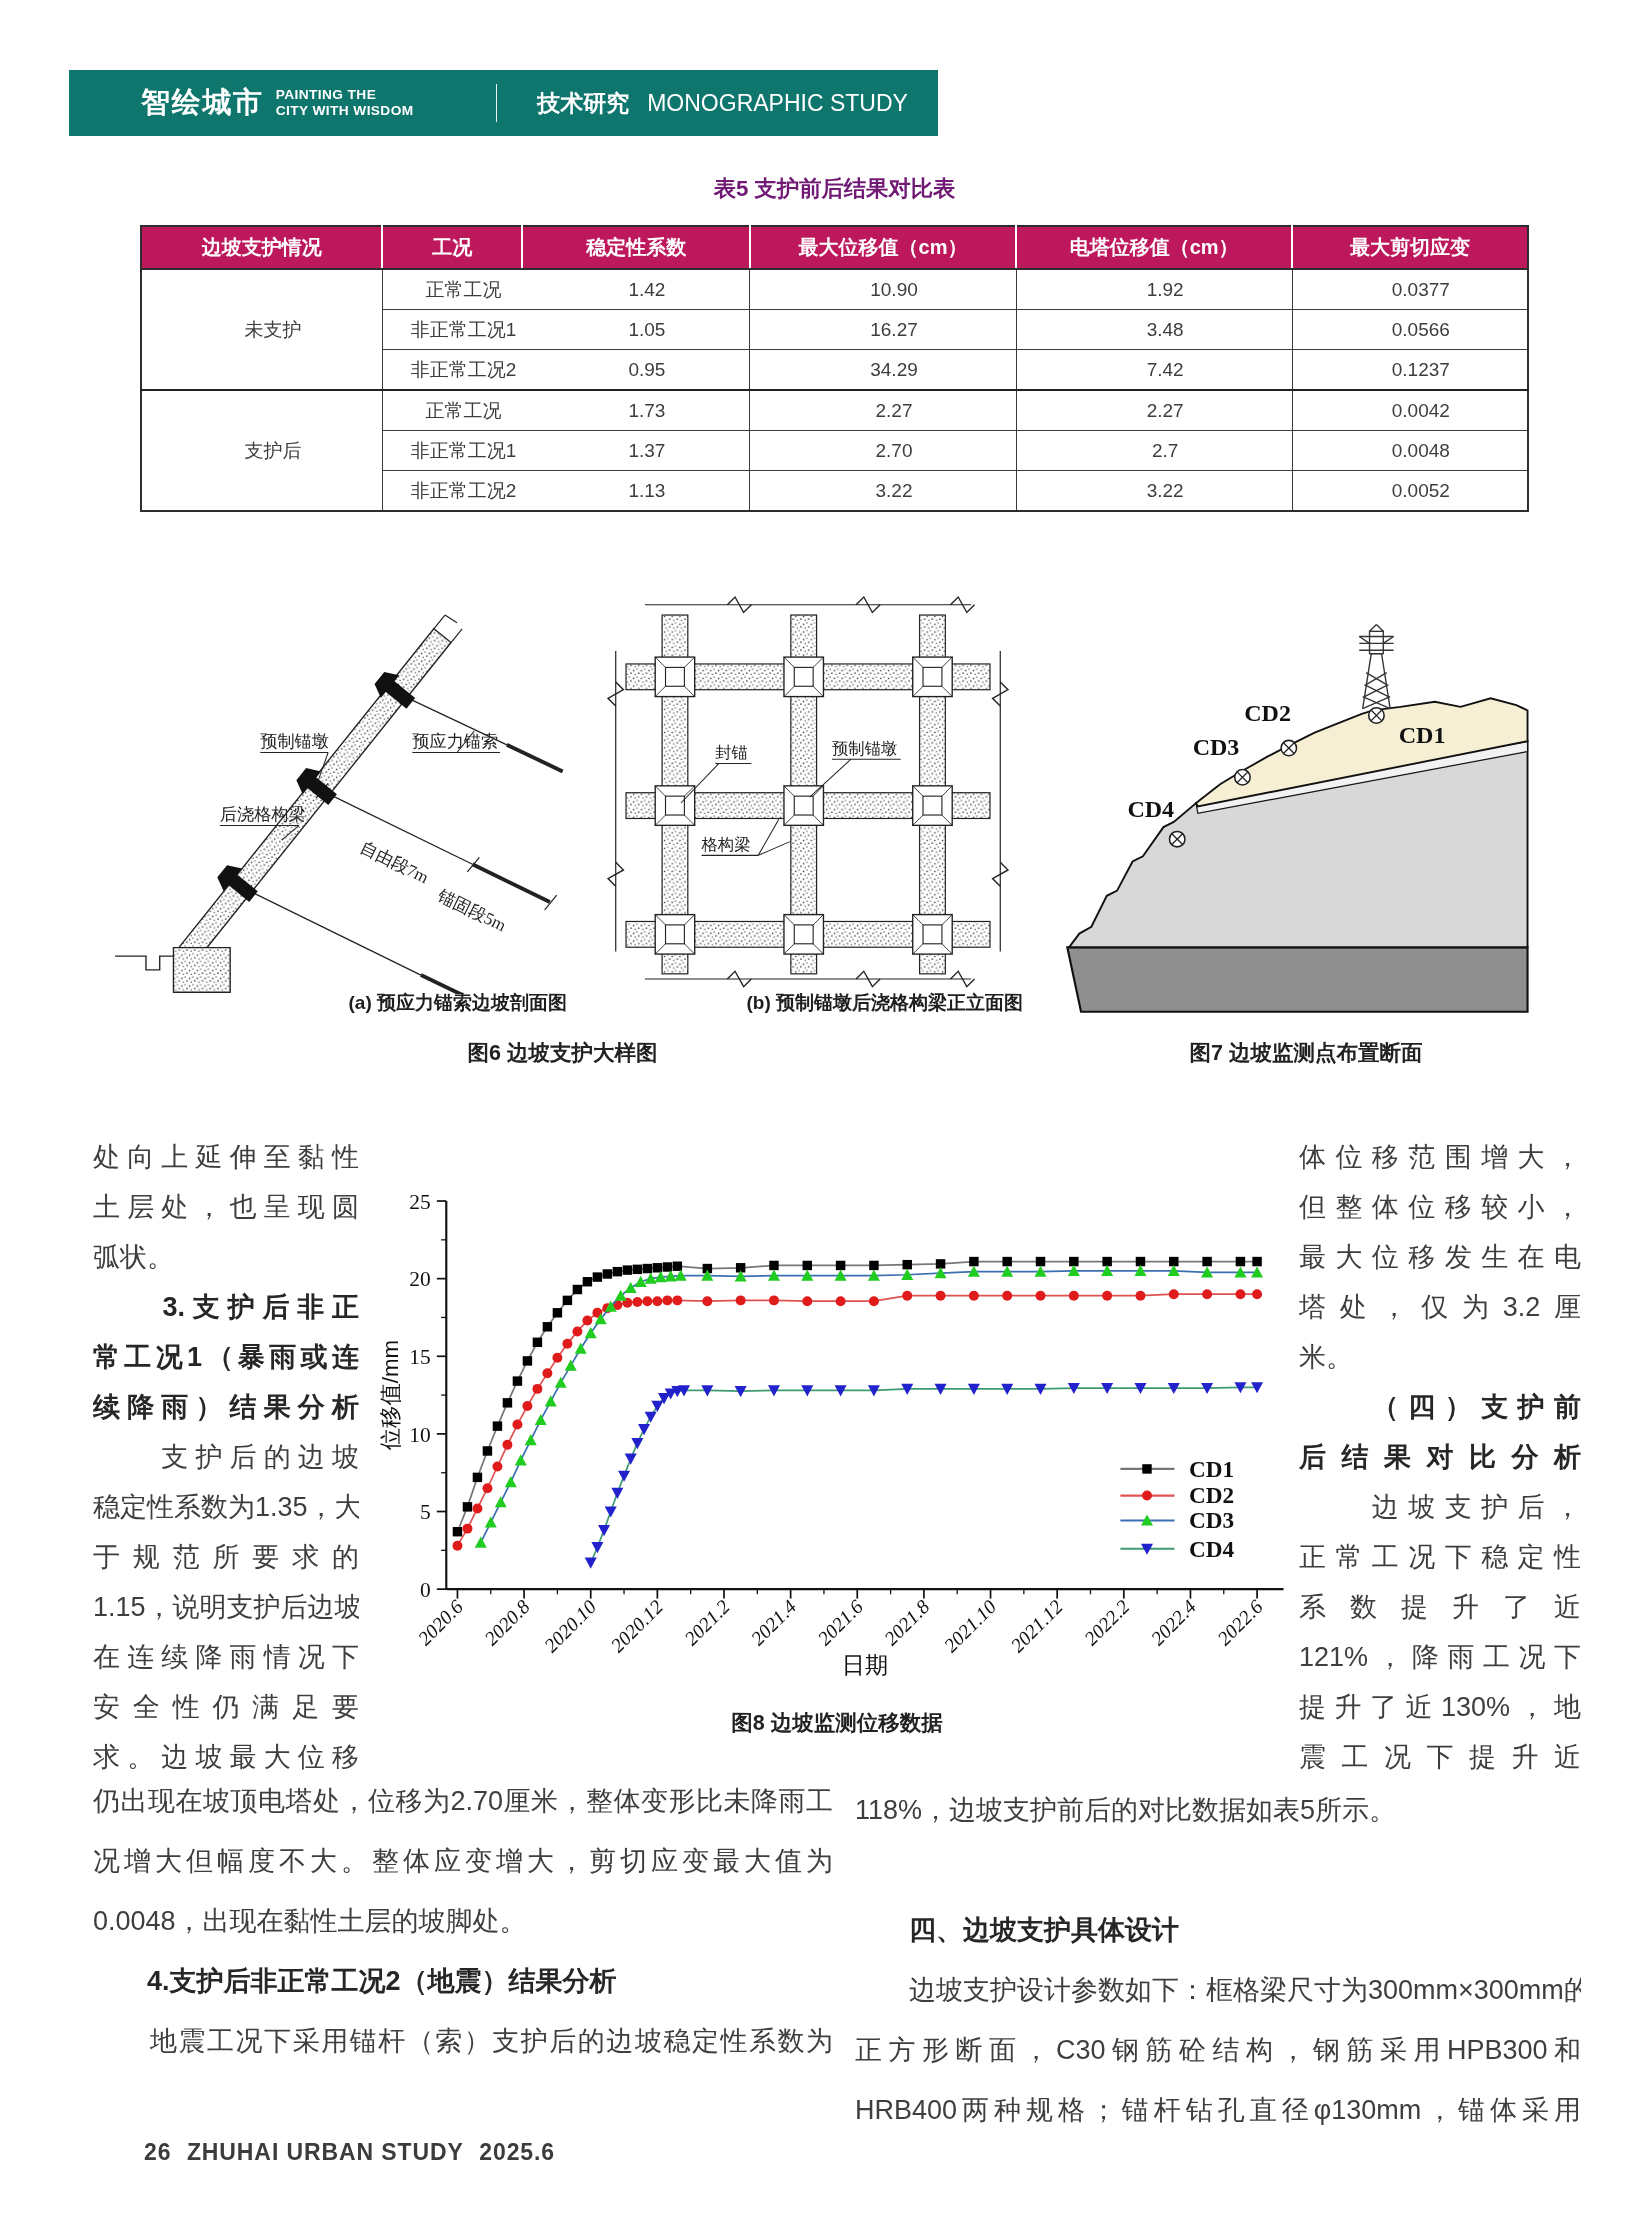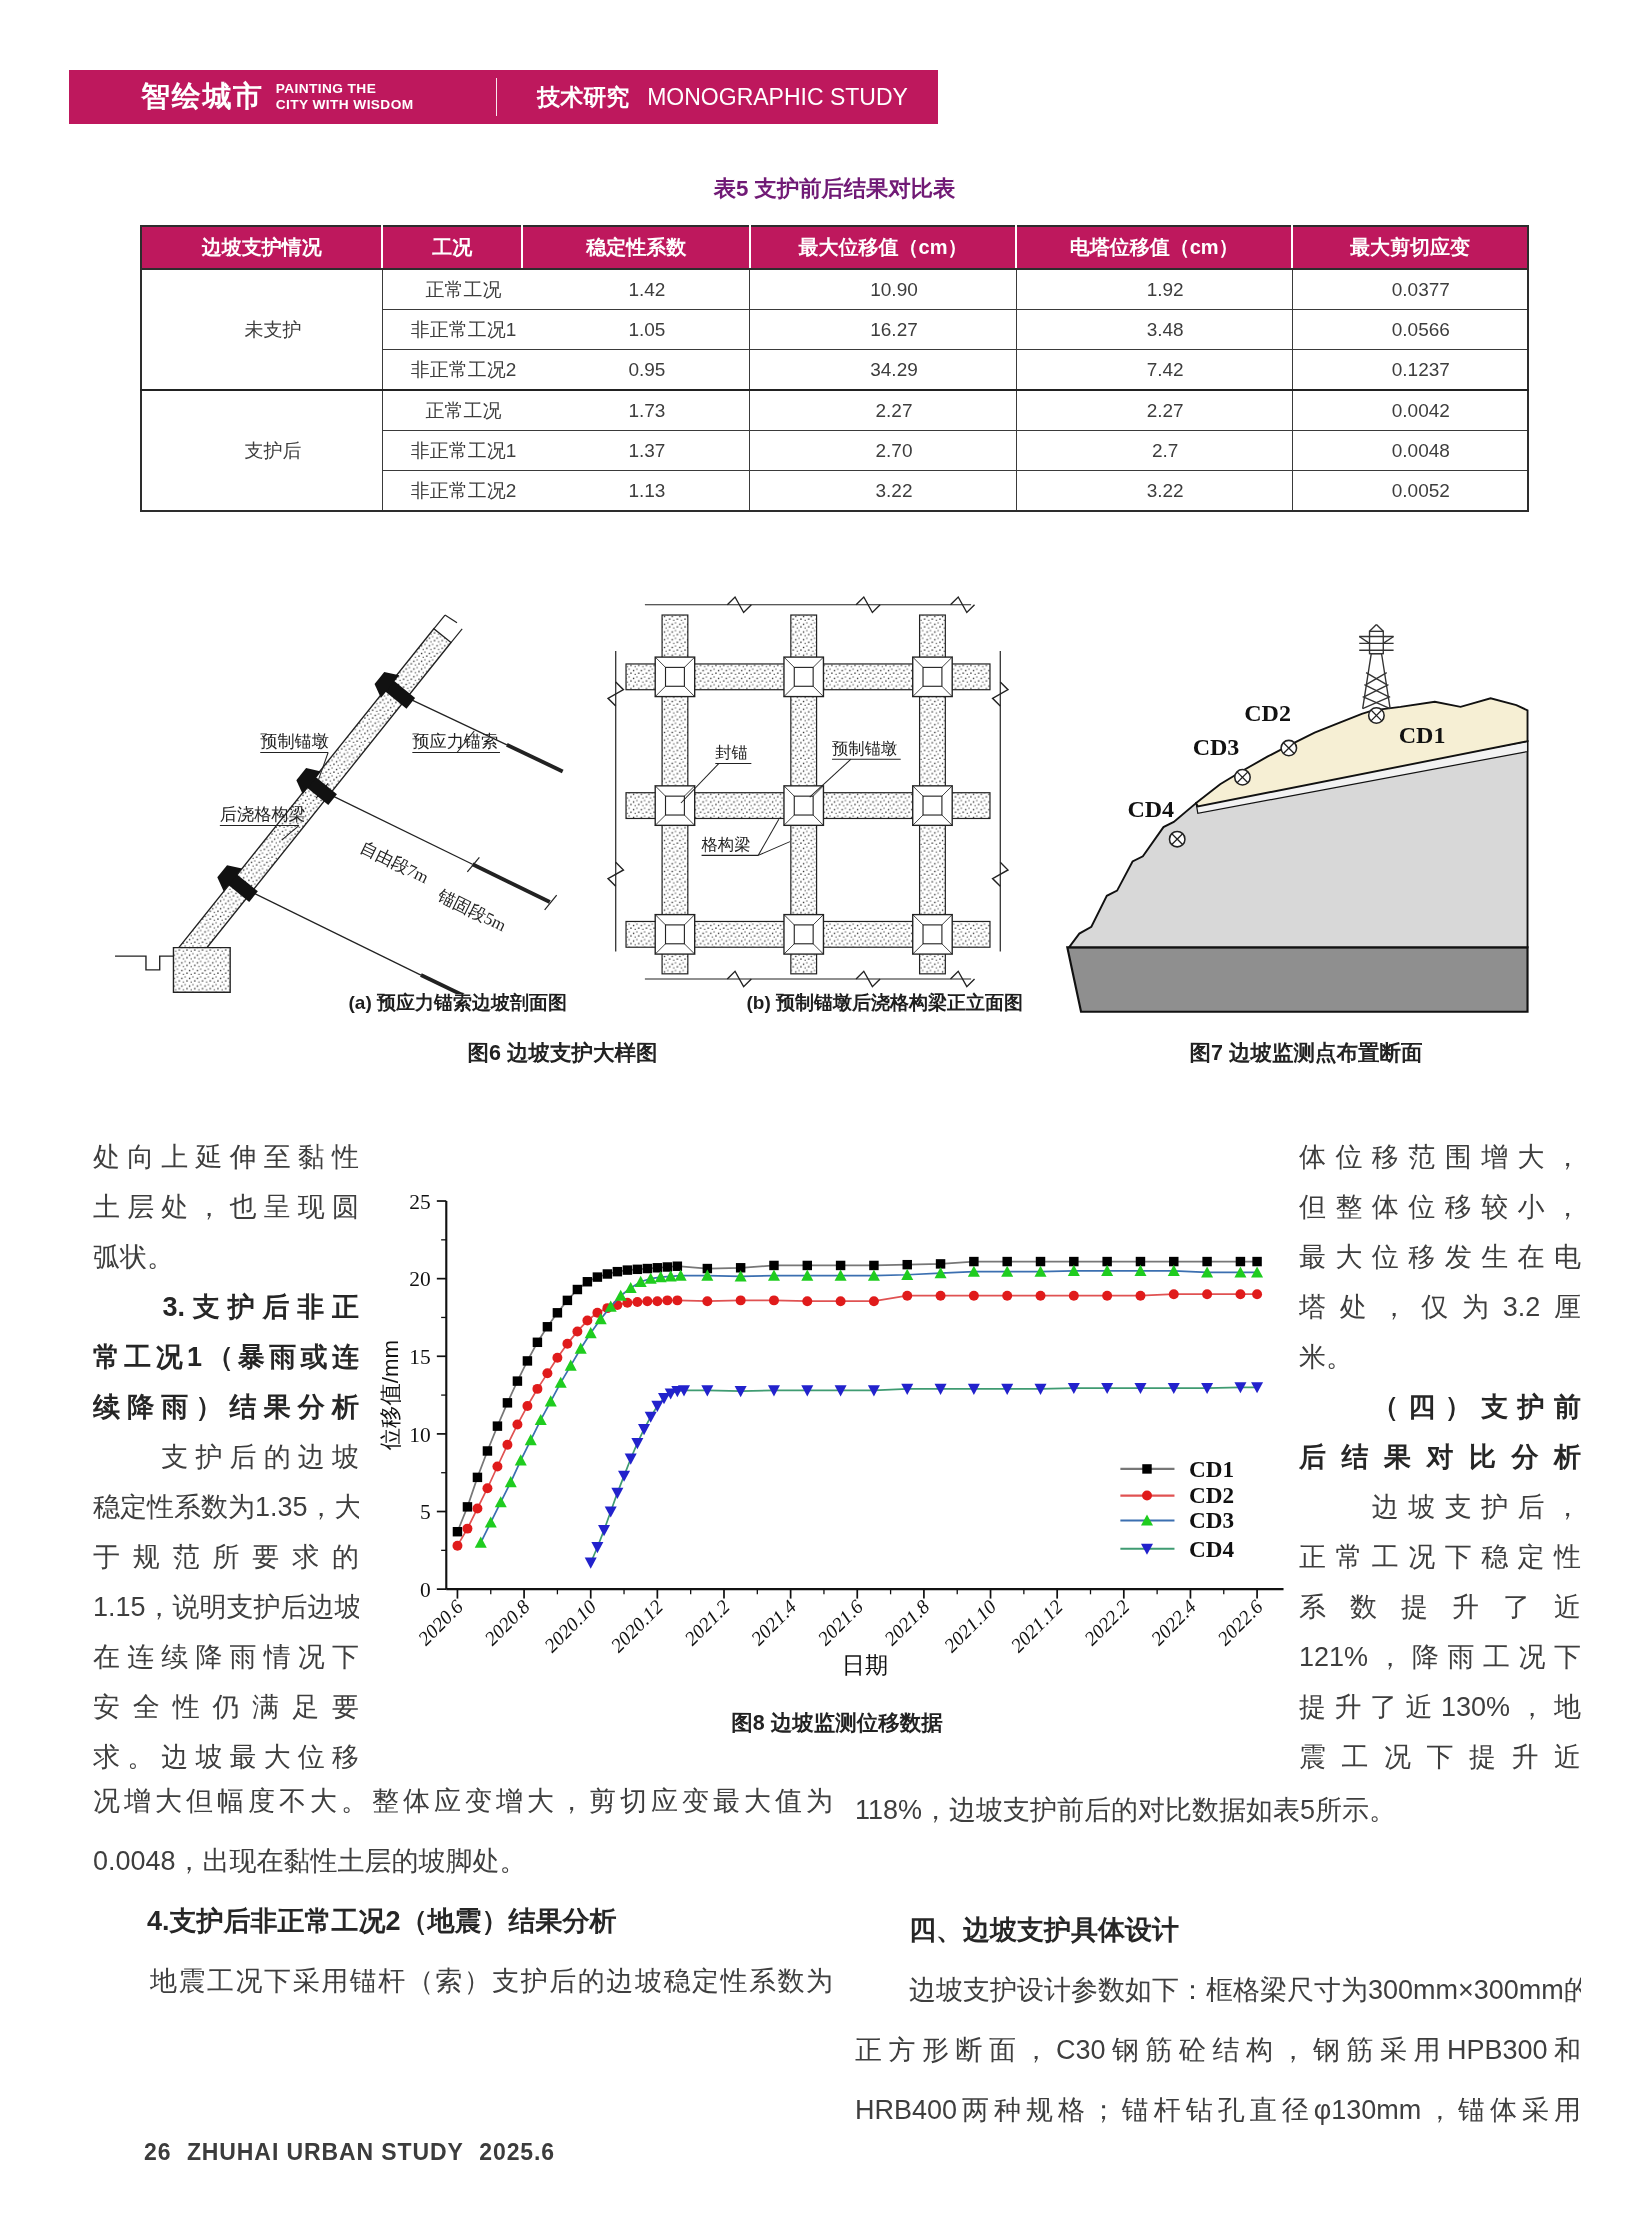--- a/index.html
+++ b/index.html
@@ -1,19 +1,19 @@
 <!DOCTYPE html>
 <html style="font-size:13.7px"><head>
 <meta charset="utf-8">
 <style>
   html,body{margin:0;padding:0;background:#ffffff;}
   #page{position:relative;width:1649px;height:2239px;background:#fff;overflow:hidden;
         font-family:"Liberation Sans","DejaVu Sans",sans-serif;}
   
-  #hdr{position:absolute;left:69px;top:70px;width:869px;height:54px;background:#be185d;
+  #hdr{position:absolute;left:69px;top:70px;width:869px;height:66px;background:#0f766e;
        display:flex;align-items:center;color:#fff;}
   #hdr .brand{margin-left:72px;font-size:29px;font-weight:700;letter-spacing:1.7px;}
   #hdr .brand-en{margin-left:12px;font-size:13.7px;line-height:1.2;font-weight:600;letter-spacing:0.4px;}
   #hdr .vdiv{width:1.7px;height:38px;background:rgba(255,255,255,.9);margin-left:82px;}
   #hdr .sec{margin-left:40px;font-size:23px;display:flex;gap:18px;align-items:center;}
   #hdr .sec .cn{font-weight:600;}
   
   #tbl-title{position:absolute;left:140px;top:174px;width:1389px;text-align:center;
              color:#701a75;font-size:22.3px;font-weight:700;}
   #tbl{position:absolute;left:140px;top:225px;width:1389px;border-collapse:collapse;
@@ -570,20 +570,21 @@
       </g>
       <g>
         <line x1="875" y1="463" x2="938" y2="463" stroke="#3F9B72" stroke-width="2.5"></line>
         <polygon points="906,470 913,457 899,457" fill="#2222CC"></polygon>
         <text x="955" y="472" font-size="27" font-weight="700" fill="#111" class="serif">CD4</text>
       </g>
     </svg>
   <div class="bigcap" style="left:369px;top:1708px;width:936px;font-weight:600">图8 边坡监测位移数据</div>
 
   <div class="bcol" id="bottom-left" style="position:absolute;left:93px;top:1771px;width:740px">
+      <div class="line">仍出现在坡顶电塔处，位移为2.70厘米，整体变形比未降雨工</div>
       <div class="line">况增大但幅度不大。整体应变增大，剪切应变最大值为</div>
       <div class="line nj">0.0048，出现在黏性土层的坡脚处。</div>
       <div class="line bold nj">　　4.支护后非正常工况2（地震）结果分析</div>
       <div class="line">　　地震工况下采用锚杆（索）支护后的边坡稳定性系数为</div>
     </div>
   <div class="bcol" id="bottom-right" style="position:absolute;left:855px;top:1780px;width:726px">
       <div class="line nj">118%，边坡支护前后的对比数据如表5所示。</div>
       <div class="line nj"></div>
       <div class="line bold nj">　　四、边坡支护具体设计</div>
       <div class="line">　　边坡支护设计参数如下：框格梁尺寸为300mm×300mm的</div>

